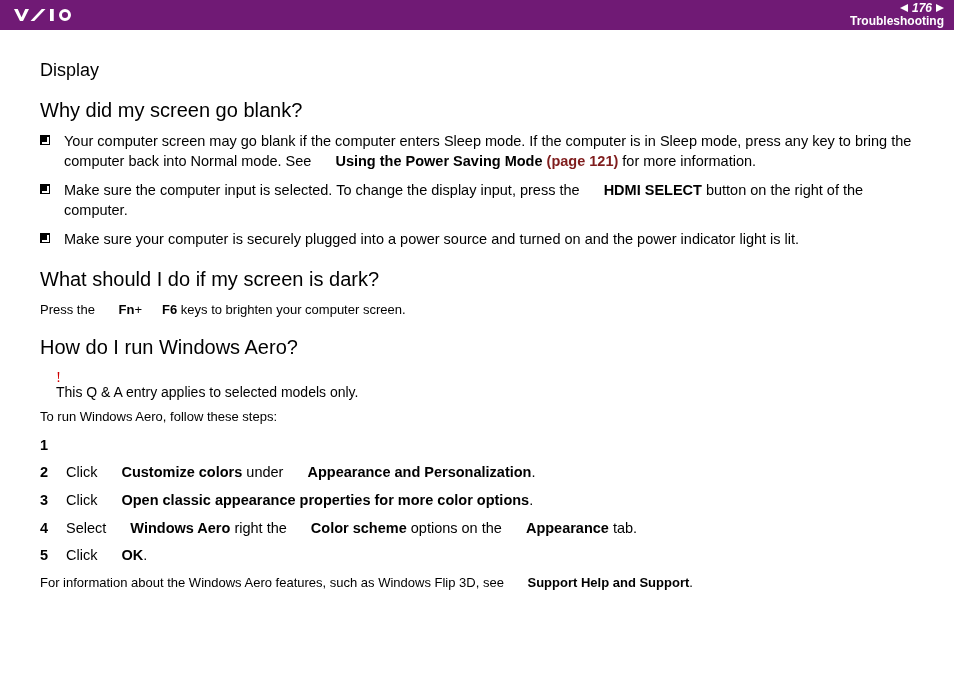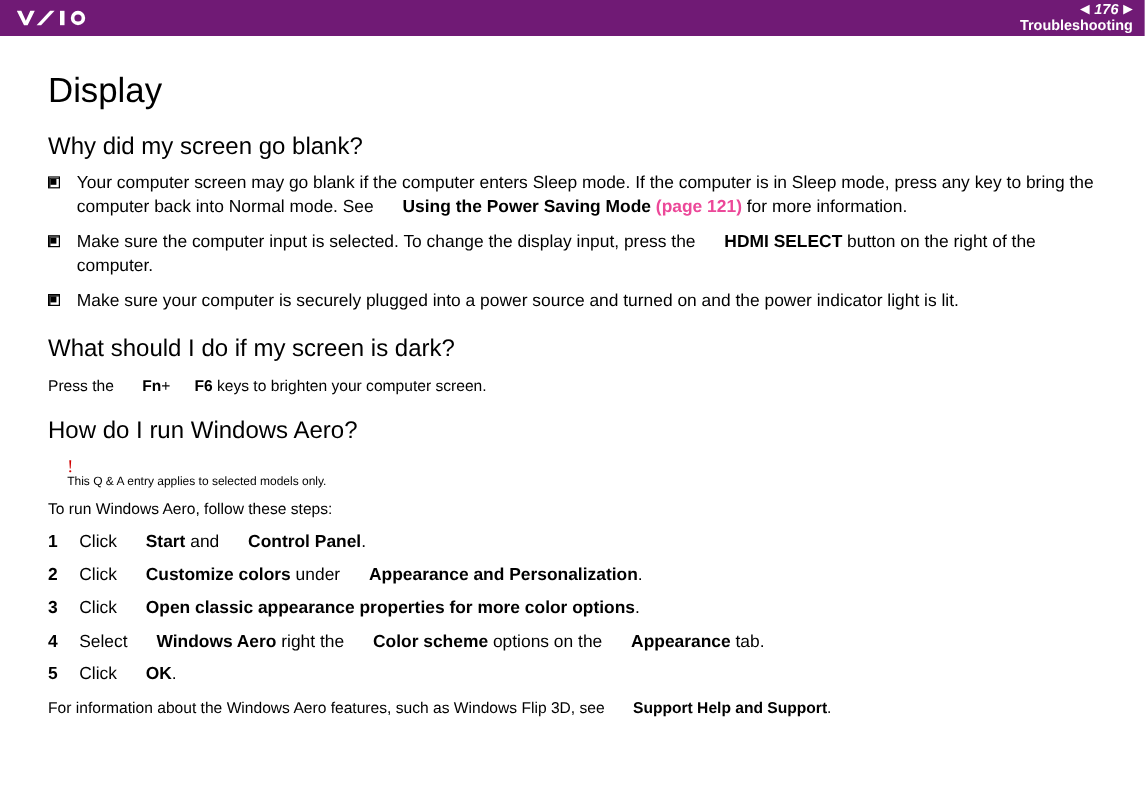--- a/index.html
+++ b/index.html
@@ -6,33 +6,33 @@
   body { width: 954px; height: 674px; font-family: Arial, Helvetica, sans-serif; background: #fff; color: #000; }
   .header { background: #701a75; color: #fff; height: 30px; display: flex; align-items: center; justify-content: space-between; padding: 0 10px 0 14px; }
   .logo { display: flex; align-items: center; }
   .logo svg { height: 16px; }
   .hdr-right { display: flex; flex-direction: column; align-items: flex-end; line-height: 1.1; font-size: 12px; font-weight: bold; }
   .page-nav { display: flex; align-items: center; gap: 4px; font-style: italic; }
   .tri { width: 0; height: 0; border-top: 4px solid transparent; border-bottom: 4px solid transparent; }
   .tri.left { border-right: 8px solid #fff; }
   .tri.right { border-left: 8px solid #fff; }
   .content { padding: 30px 30px 20px 40px; }
-  h1.display { font-size: 29px; font-weight: 400; margin-bottom: 18px; }
+  h1.display { font-size: 18px; font-weight: 400; margin-bottom: 18px; }
   h2.q { color: #000000; font-size: 20px; font-weight: 400; margin-top: 18px; margin-bottom: 10px; }
   .bullet-list { list-style: none; padding-left: 0; }
   .bullet-list li { display: flex; align-items: flex-start; gap: 14px; font-size: 14.5px; line-height: 1.35; margin-bottom: 10px; }
   .bullet-list .bx { flex: 0 0 10px; width: 10px; height: 10px; border: 1.5px solid #000; margin-top: 3px; box-shadow: inset 1px 1px 0 #000; position: relative; }
   .bullet-list .bx::after { content:''; position:absolute; left:1px; top:1px; width:5px; height:5px; background:#000; }
   p.body { font-size: 13px; line-height: 1.35; margin-bottom: 10px; }
   .excl { color: #d00000; font-family: Georgia, serif; font-size: 15px; margin-left: 16px; margin-bottom: -2px; }
-  .note { font-size: 10px; font-family: 'Arial Narrow', Arial, sans-serif; font-stretch: condensed; margin-left: 16px; margin-bottom: 8px; }
+  .note { font-size: 14px; font-family: 'Arial Narrow', Arial, sans-serif; font-stretch: condensed; margin-left: 16px; margin-bottom: 8px; }
   ol.steps { list-style: none; padding-left: 0; counter-reset: step; }
   ol.steps li { display:flex; gap:14px; font-size:14.5px; line-height:1.35; margin-bottom:8px; }
   ol.steps .num { font-weight:bold; min-width:12px; }
-  .link { color: #ec4899; font-weight: bold; }
+  .link { color: #7f1d1d; font-weight: bold; }
   b { font-weight: bold; padding-left: 20px; }
 </style>
 </head>
 <body>
 
 <div class="header">
   <div class="logo">
     <svg viewBox="0 0 120 20" width="90" fill="#fff">
       <path d="M0 2 L8 18 L12 18 L20 2 L15 2 L10 13 L5 2 Z"></path>
       <path d="M22 18 L37 2 L42 2 L27 18 Z"></path>
@@ -72,21 +72,20 @@
   <h2 class="q">What should I do if my screen is dark?</h2>
   <p class="body"><span>Press the </span><b>Fn</b><span>+</span><b>F6</b><span> keys to brighten your computer screen.</span></p>
 
   <h2 class="q">How do I run Windows Aero?</h2>
   <div class="excl">!</div>
   <div class="note">This Q &amp; A entry applies to selected models only.</div>
   <p class="body">To run Windows Aero, follow these steps:</p>
   <ol class="steps">
     <li>
         <span class="num">1</span>
-        <span><span>Click </span><b>Start</b><span> and </span><b>Control Panel</b><span>.</span></span>
       </li>
     <li>
         <span class="num">2</span>
         <span><span>Click </span><b>Customize colors</b><span> under </span><b>Appearance and Personalization</b><span>.</span></span>
       </li>
     <li>
         <span class="num">3</span>
         <span><span>Click </span><b>Open classic appearance properties for more color options</b><span>.</span></span>
       </li>
     <li>

